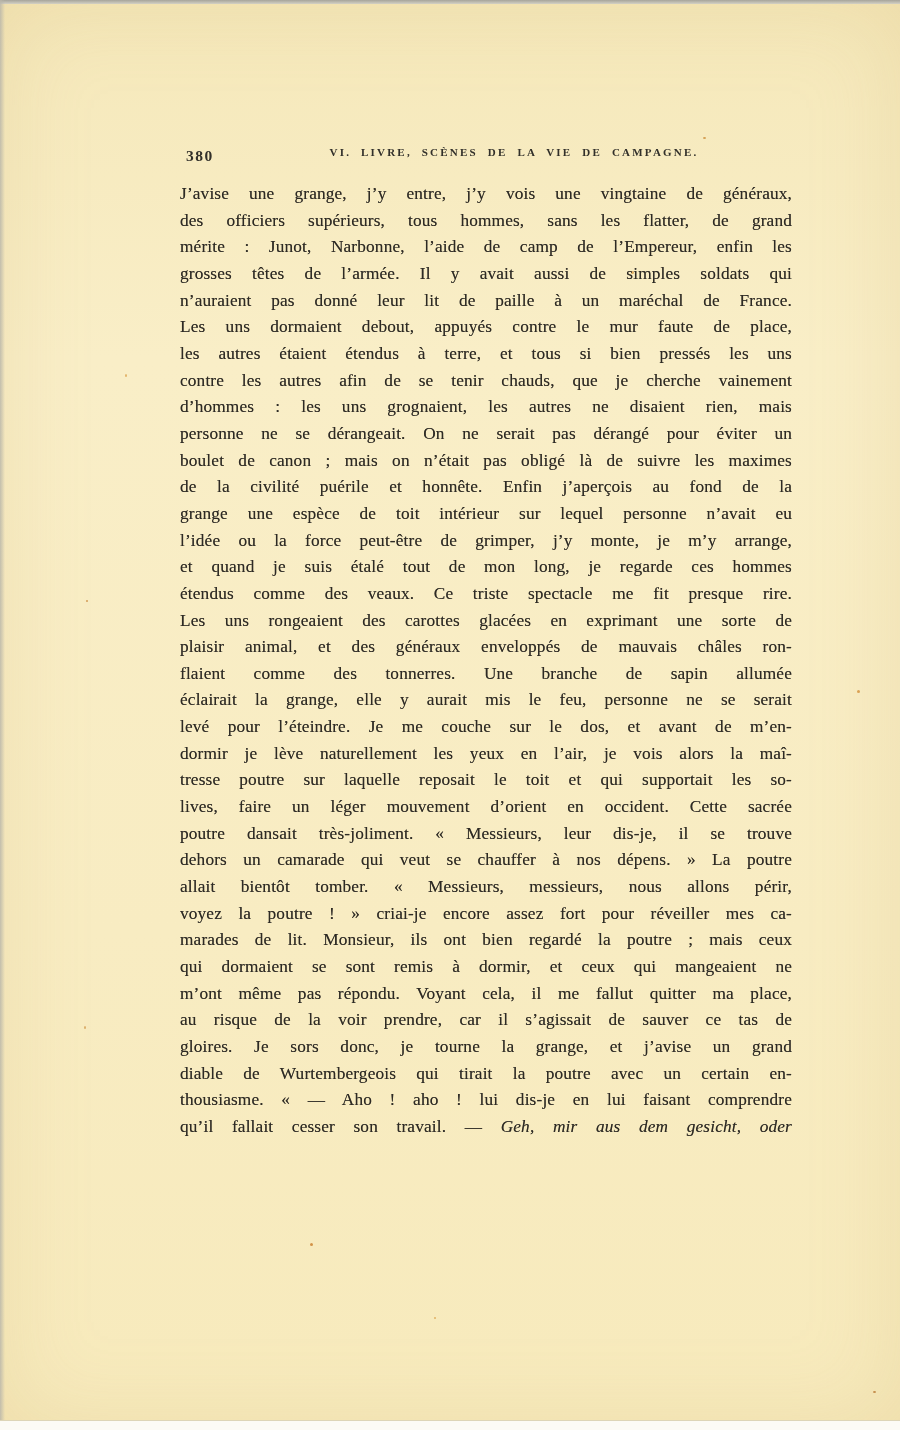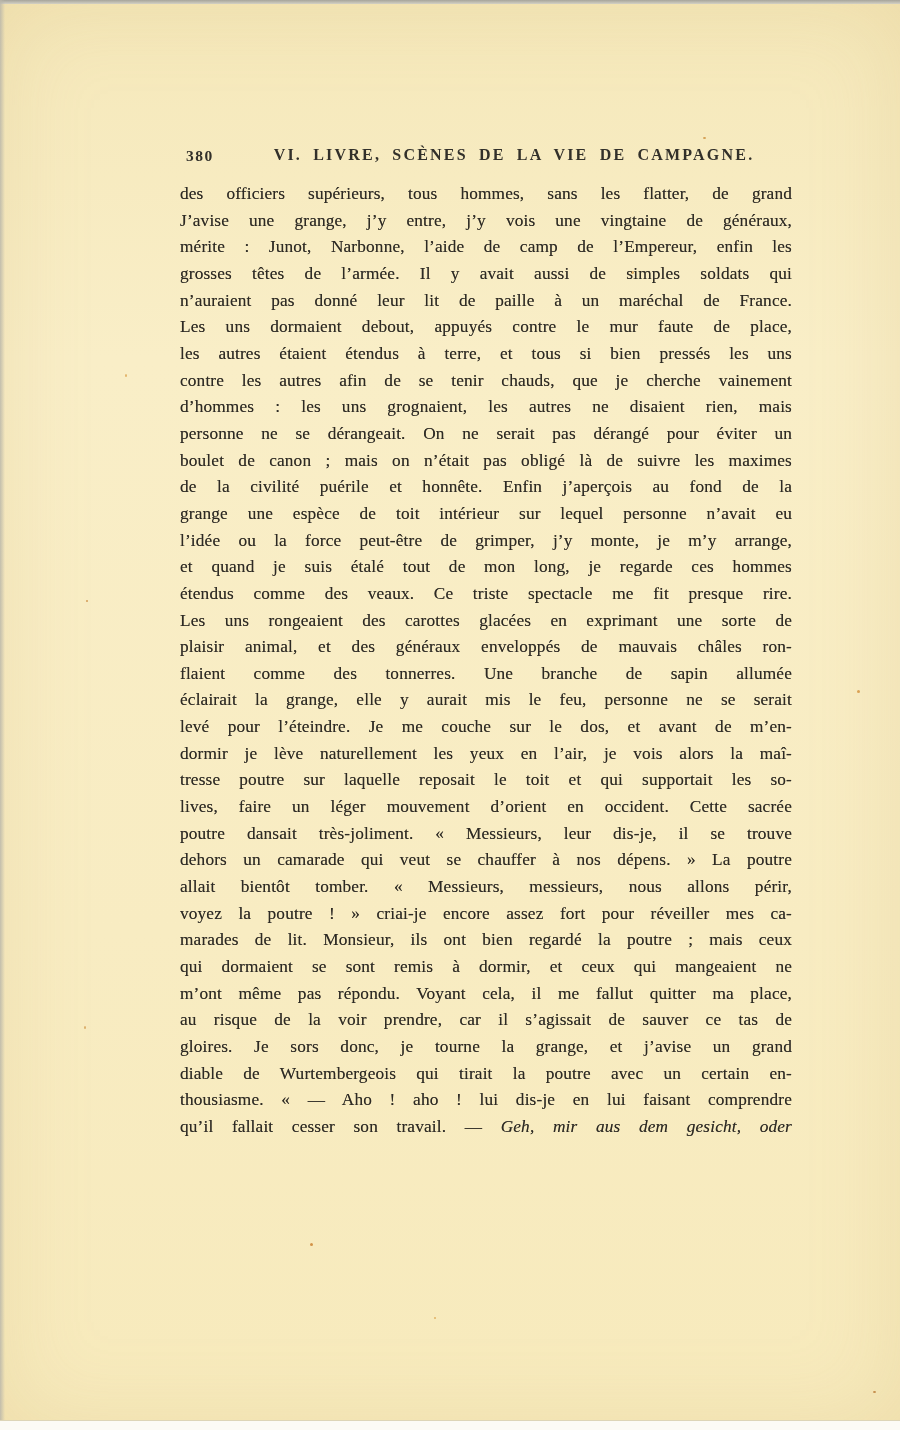--- a/index.html
+++ b/index.html
@@ -37,21 +37,21 @@
     color: #32302a;
   }
   .page-number {
     position: absolute; left: 6px; top: 1px;
     font-size: 15.5px; font-weight: bold; letter-spacing: 1.5px;
   }
   .running-head {
     display: block;
     text-align: center;
     padding-left: 56px;
-    font-size: 16px;
+    font-size: 11px;
     font-weight: bold;
     letter-spacing: 2.2px;
     word-spacing: 5px;
     white-space: nowrap;
   }
 
   .page-body {
     position: absolute;
     top: 181px; left: 180px; width: 612px;
     font-size: 17.3px;
@@ -85,22 +85,22 @@
   <div class="speckle" style="left:310px;top:1243px;width:3px;height:3px;background:#c97d2a;opacity:.8;"></div>
   <div class="speckle" style="left:434px;top:1317px;width:2px;height:2px;background:#d49236;opacity:.65;"></div>
   <div class="speckle" style="left:873px;top:1391px;width:3px;height:2px;background:#b06a20;opacity:.7;"></div>
 
   <div class="page-header">
     <span class="page-number">380</span>
     <span class="running-head">VI. LIVRE, SCÈNES DE LA VIE DE CAMPAGNE.</span>
   </div>
 
   <div class="page-body">
+      <div class="line"><span>J’avise une grange, j’y entre, j’y vois une vingtaine de généraux,</span></div>
       <div class="line"><span>des officiers supérieurs, tous hommes, sans les flatter, de grand</span></div>
-      <div class="line"><span>J’avise une grange, j’y entre, j’y vois une vingtaine de généraux,</span></div>
       <div class="line"><span>mérite : Junot, Narbonne, l’aide de camp de l’Empereur, enfin les</span></div>
       <div class="line"><span>grosses têtes de l’armée. Il y avait aussi de simples soldats qui</span></div>
       <div class="line"><span>n’auraient pas donné leur lit de paille à un maréchal de France.</span></div>
       <div class="line"><span>Les uns dormaient debout, appuyés contre le mur faute de place,</span></div>
       <div class="line"><span>les autres étaient étendus à terre, et tous si bien pressés les uns</span></div>
       <div class="line"><span>contre les autres afin de se tenir chauds, que je cherche vainement</span></div>
       <div class="line"><span>d’hommes : les uns grognaient, les autres ne disaient rien, mais</span></div>
       <div class="line"><span>personne ne se dérangeait. On ne serait pas dérangé pour éviter un</span></div>
       <div class="line"><span>boulet de canon ; mais on n’était pas obligé là de suivre les maximes</span></div>
       <div class="line"><span>de la civilité puérile et honnête. Enfin j’aperçois au fond de la</span></div>

